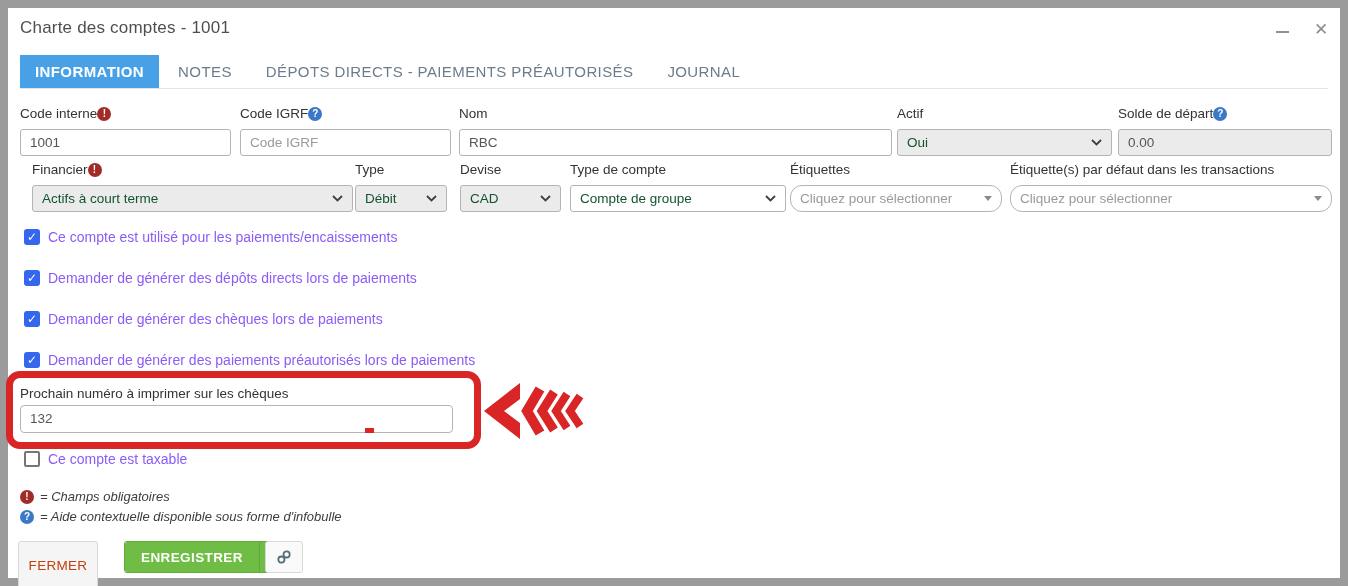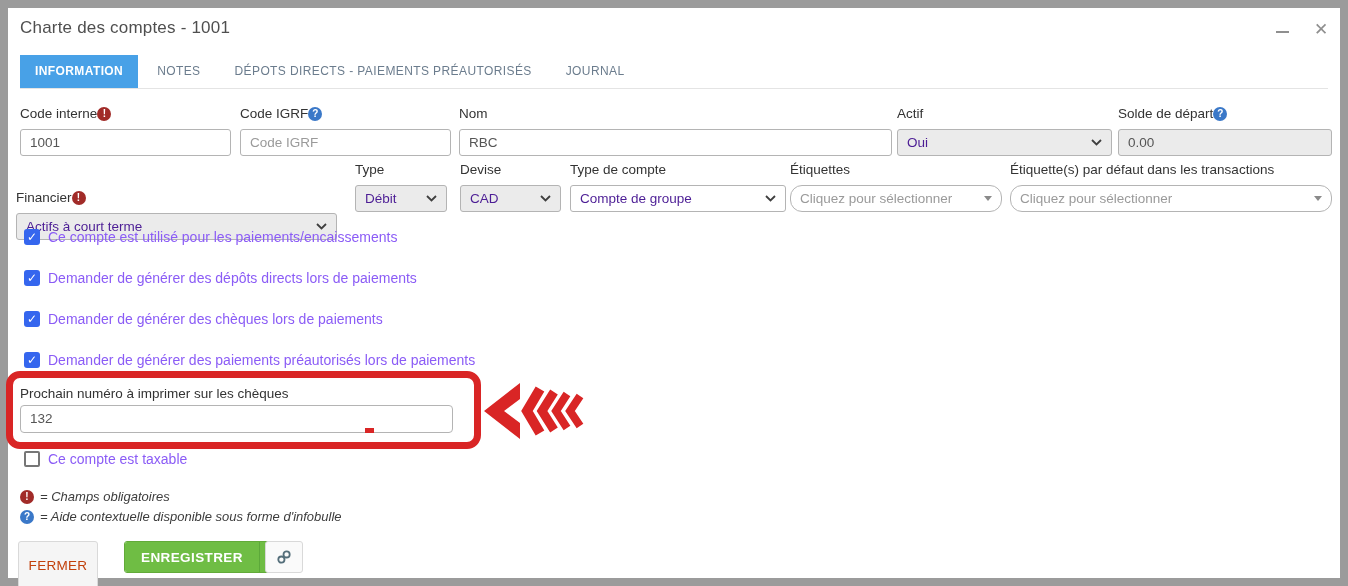--- a/index.html
+++ b/index.html
@@ -29,21 +29,21 @@
     display:flex;align-items:center;justify-content:center;
     font-size:17px;color:#8f8f8f;cursor:pointer;
   }
   
   .tabs{
     position:absolute;left:12px;top:47px;width:1308px;height:33px;
     display:flex;align-items:flex-end;border-bottom:1px solid #e4e4e4;
   }
   .tab{
     height:33px;line-height:33px;padding:0 15px;margin-right:4px;
-    font-size:12px;color:#6b7c8d;letter-spacing:.4px;cursor:pointer;
+    font-size:15px;color:#6b7c8d;letter-spacing:.4px;cursor:pointer;
     white-space:nowrap;
   }
   .tab.active{
     background:#48a1e7;color:#ffffff;font-weight:bold;
   }
   
   .fld{position:absolute;box-sizing:border-box;}
   .flabel{
     display:flex;align-items:center;
     font-size:13.5px;color:#333333;height:17px;margin-bottom:7px;
@@ -61,21 +61,21 @@
     border:1px solid #b4b4b4;border-radius:3px;background:#fff;
     padding:0 9px;font-size:13.5px;color:#555;outline:none;
     font-family:inherit;
   }
   .inp.gray{background:#ebebeb;}
   .inp.right{text-align:left;}
   .inp::placeholder{color:#9a9a9a;opacity:1;}
   .sel{
     height:27px;box-sizing:border-box;border:1px solid #b4b4b4;border-radius:3px;
     background:#fff;display:flex;align-items:center;justify-content:space-between;
-    padding:0 9px;font-size:13.5px;color:#4c1d95;cursor:pointer;white-space:nowrap;
+    padding:0 9px;font-size:13.5px;color:#14532d;cursor:pointer;white-space:nowrap;
   }
   .sel.gray{background:#ebebeb;}
   .sel .chev svg{display:block;}
   .multisel{
     height:27px;box-sizing:border-box;border:1px solid #b4b4b4;border-radius:12px;
     background:#fff;display:flex;align-items:center;justify-content:space-between;
     padding:0 9px;font-size:13.5px;color:#9a9a9a;cursor:pointer;white-space:nowrap;overflow:hidden;
   }
   .caret-dn{
     width:0;height:0;flex:0 0 auto;
@@ -192,21 +192,21 @@
   </div>
 
   <div class="fld" style="left:1110px;top:97px;width:214px;">
     <div class="flabel">
       <span>Solde de départ</span>
       <span class="ci blue">?</span>
     </div>
     <input class="inp gray right" value="0.00" style="">
   </div>
 
-  <div class="fld" style="left:8px;top:153px;width:321px;margin-top:28px;">
+  <div class="fld" style="left:24px;top:153px;width:321px;">
     <div class="flabel">
       <span>Financier</span>
       <span class="ci red">!</span>
     </div>
     <div class="sel gray">
       <span>Actifs à court terme</span>
       <span class="chev">
         <svg width="11" height="7" viewBox="0 0 11 7">
             <polyline points="1,1 5.5,5.5 10,1" fill="none" stroke="#3f3f3f" stroke-width="1.8"></polyline>
           </svg>

